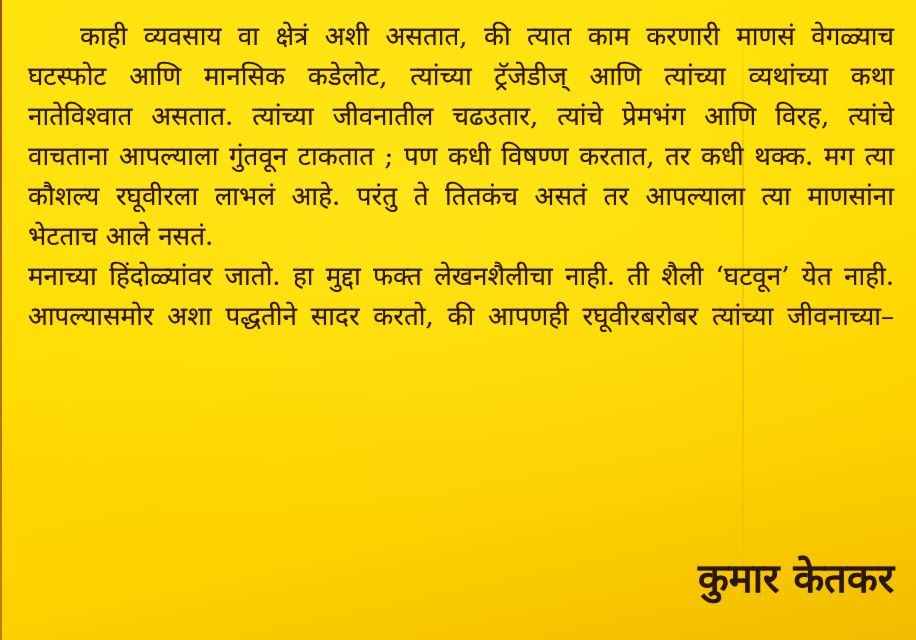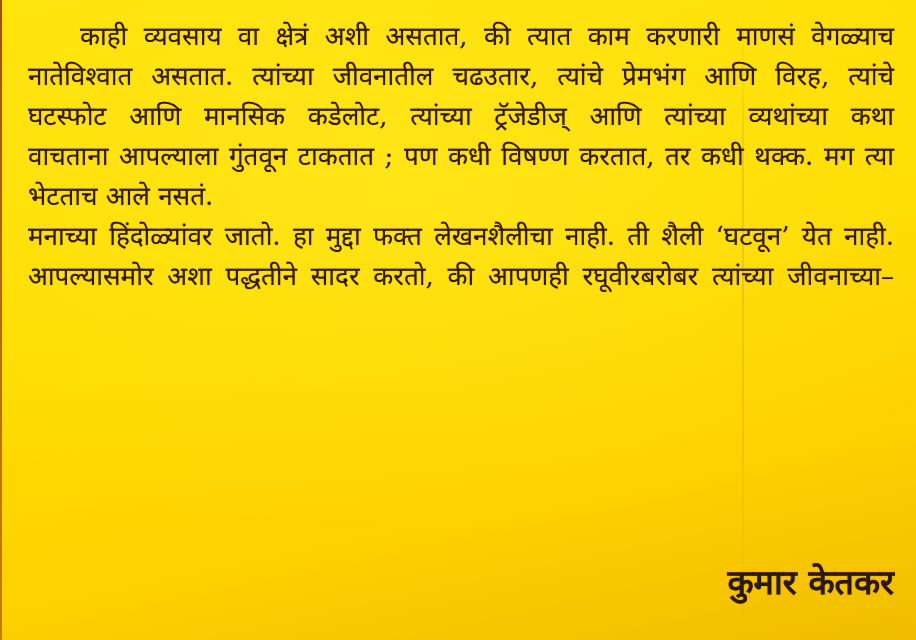--- a/index.html
+++ b/index.html
@@ -52,38 +52,39 @@
     text-align-last: left;
   }
   .line.indent {
     text-indent: 52px;
   }
   .signature {
     position: absolute;
     right: 22px;
     bottom: 36px;
     color: #2a180c;
-    font-size: 34px;
+    font-size: 40px;
     font-weight: bold;
     text-shadow: 0 0 1px rgba(80,30,10,0.5);
   }
 </style>
 </head>
 <body>
 
 <div class="page">
   <div class="page-edge"></div>
   <div class="crease"></div>
 
   <div class="text-block">
     <div class="para">
       <div class="line indent">काही व्यवसाय वा क्षेत्रं अशी असतात, की त्यात काम करणारी माणसं वेगळ्याच</div>
+      <div class="line">घटस्फोट आणि मानसिक कडेलोट, त्यांच्या ट्रॅजेडीज् आणि त्यांच्या व्यथांच्या कथा</div>
       <div class="line">नातेविश्वात असतात. त्यांच्या जीवनातील चढउतार, त्यांचे प्रेमभंग आणि विरह, त्यांचे</div>
-      <div class="line">घटस्फोट आणि मानसिक कडेलोट, त्यांच्या ट्रॅजेडीज् आणि त्यांच्या व्यथांच्या कथा</div>
       <div class="line">वाचताना आपल्याला गुंतवून टाकतात ; पण कधी विषण्ण करतात, तर कधी थक्क. मग त्या</div>
+      <div class="line">कौशल्य रघूवीरला लाभलं आहे. परंतु ते तितकंच असतं तर आपल्याला त्या माणसांना</div>
       <div class="line left">भेटताच आले नसतं.</div>
     </div>
     <div class="para">
       <div class="line">मनाच्या हिंदोळ्यांवर जातो. हा मुद्दा फक्त लेखनशैलीचा नाही. ती शैली ‘घटवून’ येत नाही.</div>
       <div class="line">आपल्यासमोर अशा पद्धतीने सादर करतो, की आपणही रघूवीरबरोबर त्यांच्या जीवनाच्या–</div>
     </div>
   </div>
 
   <div class="signature">कुमार केतकर</div>
 </div>

